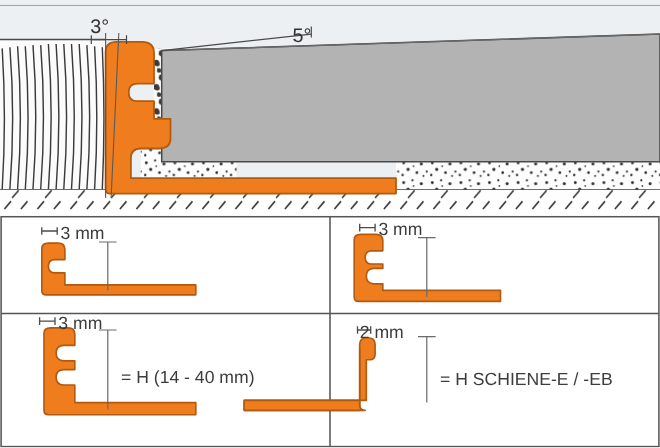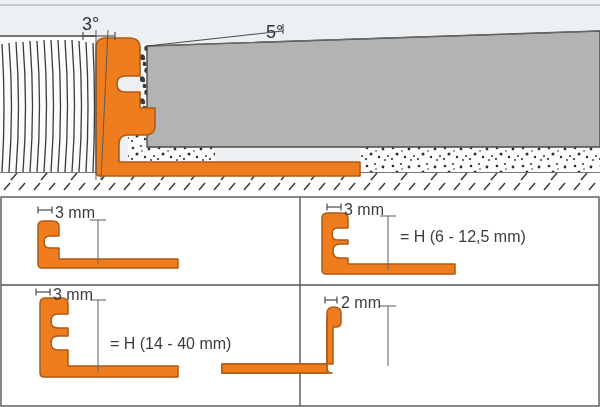--- a/index.html
+++ b/index.html
@@ -299,20 +299,20 @@
       <g stroke="#6a6a6a" stroke-width="1.1" fill="none">
         <line x1="388" y1="110" x2="388" y2="170"></line>
         <line x1="380" y1="110" x2="396" y2="110"></line>
       </g>
     </g>
   </svg>
 
   <span class="lbl mm" style="left:55px;top:204px;">3 mm</span>
 
   <span class="lbl mm" style="left:344px;top:201px;">3 mm</span>
-  <span class="lbl hval" style="left:400px;top:228px;">= H (6 - 12,5 mm)</span>
 
   <span class="lbl mm" style="left:53px;top:286px;">3 mm</span>
   <span class="lbl hval" style="left:110px;top:335px;">= H (14 - 40 mm)</span>
 
-  <span class="lbl mm" style="left:341px;top:294px;">2 mm</span>
+  <span class="lbl mm" style="left:327px;top:294px;">2 mm</span>
+  <span class="lbl hval" style="left:400px;top:337px;">= H  SCHIENE-E / -EB</span>
 
 </div>
 
 </body></html>

